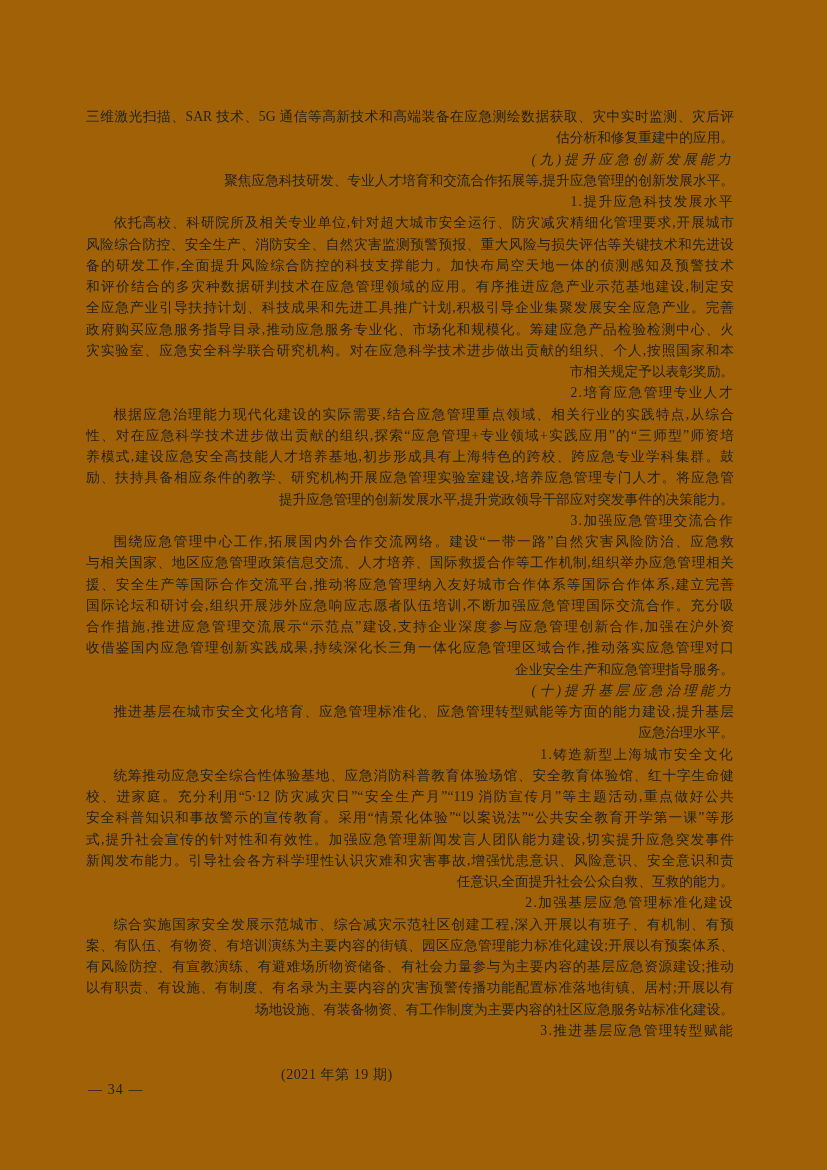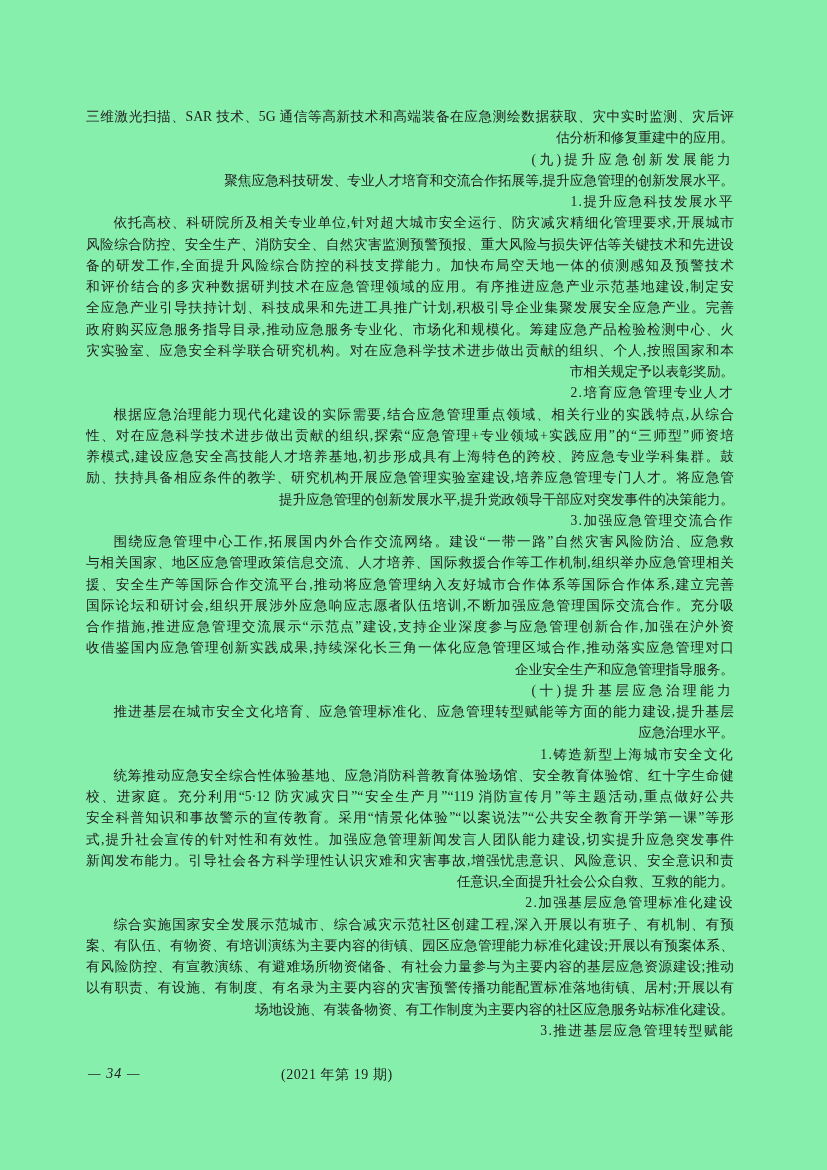--- a/index.html
+++ b/index.html
@@ -4,21 +4,21 @@
 <style>
   html, body {
     margin: 0;
     padding: 0;
     background: #ffffff;
   }
   .page {
     position: relative;
     width: 827px;
     height: 1170px;
-    background: #86efac;
+    background: #a16207;
     overflow: hidden;
     font-family: "Liberation Serif", "DejaVu Serif", serif;
     color: #222222;
   }
   .text-block {
     position: absolute;
     left: 86px;
     top: 106px;
     width: 648px;
     font-size: 13.7px;
@@ -30,40 +30,40 @@
     text-align: right;
   }
   .line.j {
     text-align: justify;
     text-align-last: justify;
   }
   .line.indent {
     text-indent: 2em;
   }
   .line.kai-heading {
+    font-style: italic;
     letter-spacing: 0.24em;
   }
   .line.subheading {
     letter-spacing: 0.1em;
   }
   .footer {
     position: absolute;
     left: 86px;
     top: 1066px;
     width: 648px;
     height: 22px;
     font-size: 14px;
     color: #222222;
   }
   .footer .pagenum {
     position: absolute;
     left: 2px;
-    top: 0;
+    top: 16px;
     letter-spacing: 0.08em;
-    font-style: italic;
   }
   .footer .issue {
     position: absolute;
     left: 195px;
     top: 0;
     letter-spacing: 0.04em;
   }
 </style>
 </head>
 <body>

